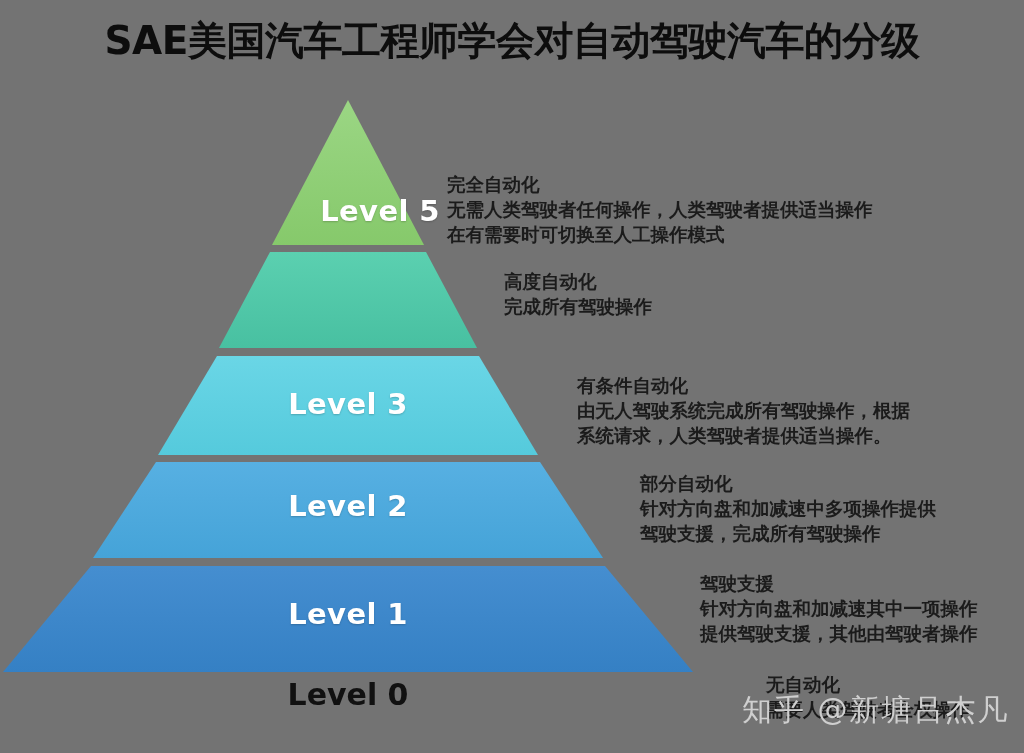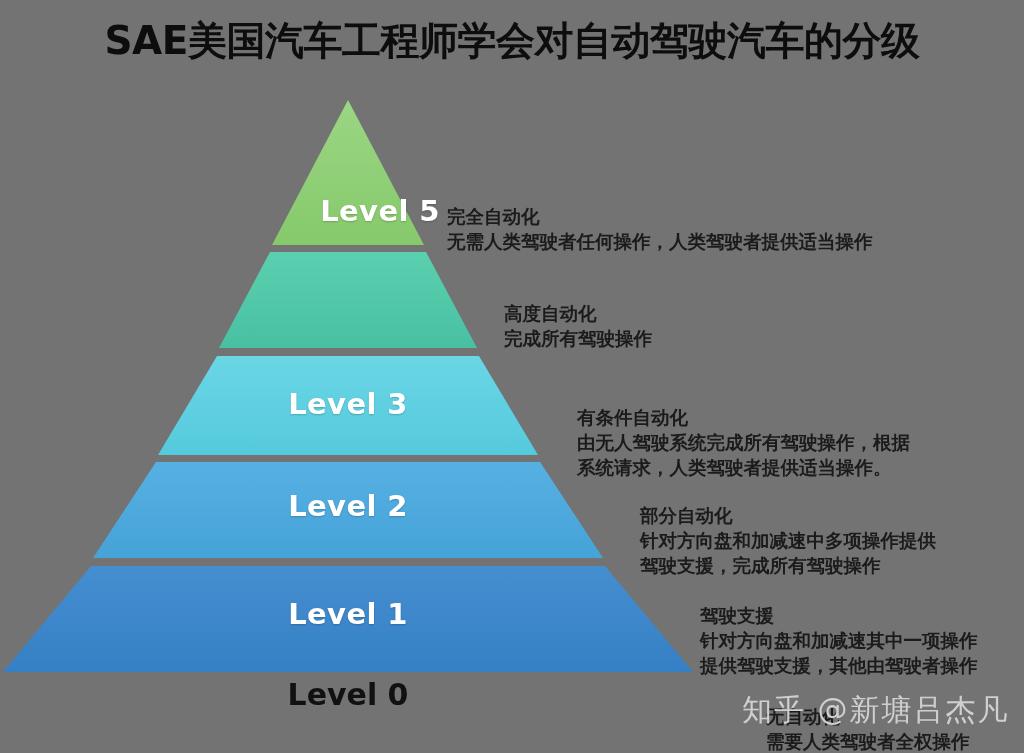--- a/index.html
+++ b/index.html
@@ -73,21 +73,20 @@
     color: #1b1b1b;
     font-size: 18.5px;
     line-height: 1.36;
     white-space: nowrap;
     font-family: "DejaVu Sans", "Liberation Sans", sans-serif;
     font-weight: bold;
   }
   .desc .head {
     display: block;
     font-weight: bold;
-    margin-top: 32px;
   }
   .desc .line {
     display: block;
     font-weight: bold;
   }
 
   
   #watermark {
     position: absolute;
     left: 742px;
@@ -146,20 +145,21 @@
   <div class="band-label" style="left:348px;top:211px;margin-left:32px;">Level 5</div>
   <div class="band-label" style="left:348px;top:404px;">Level 3</div>
   <div class="band-label" style="left:348px;top:506px;">Level 2</div>
   <div class="band-label" style="left:348px;top:614px;">Level 1</div>
 
   <div id="level0-label">Level 0</div>
 
   <div class="desc" style="left:447px;top:172px;">
     <span class="head">完全自动化</span>
     <span class="line">无需人类驾驶者任何操作，人类驾驶者提供适当操作</span>
+    <span class="line">在有需要时可切换至人工操作模式</span>
   </div>
 
   <div class="desc" style="left:504px;top:269px;">
     <span class="head">高度自动化</span>
     <span class="line">完成所有驾驶操作</span>
   </div>
 
   <div class="desc" style="left:577px;top:373px;">
     <span class="head">有条件自动化</span>
     <span class="line">由无人驾驶系统完成所有驾驶操作，根据</span>

